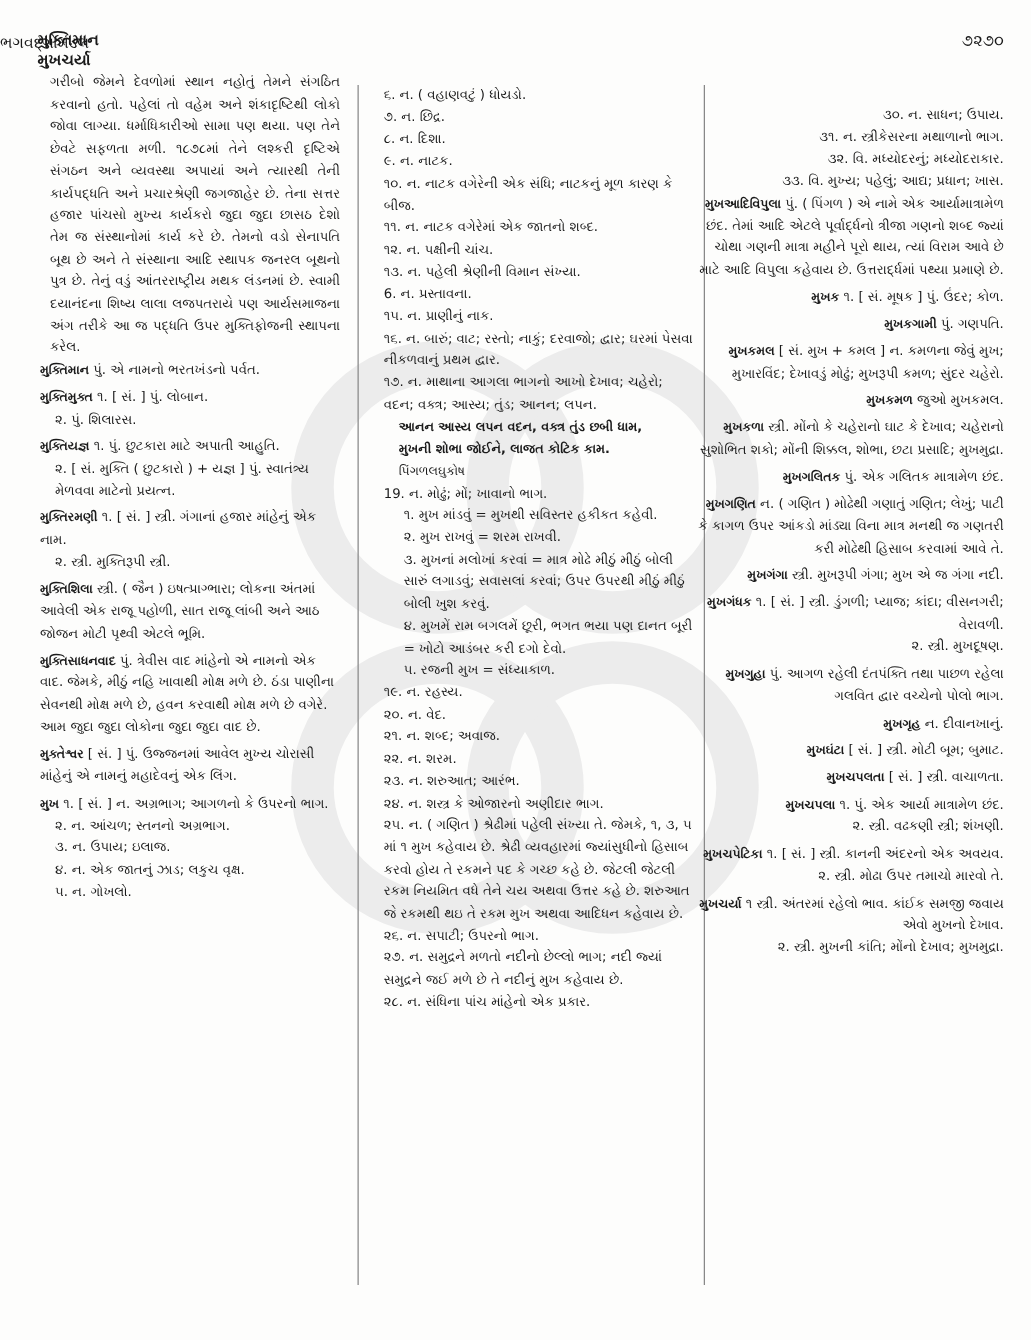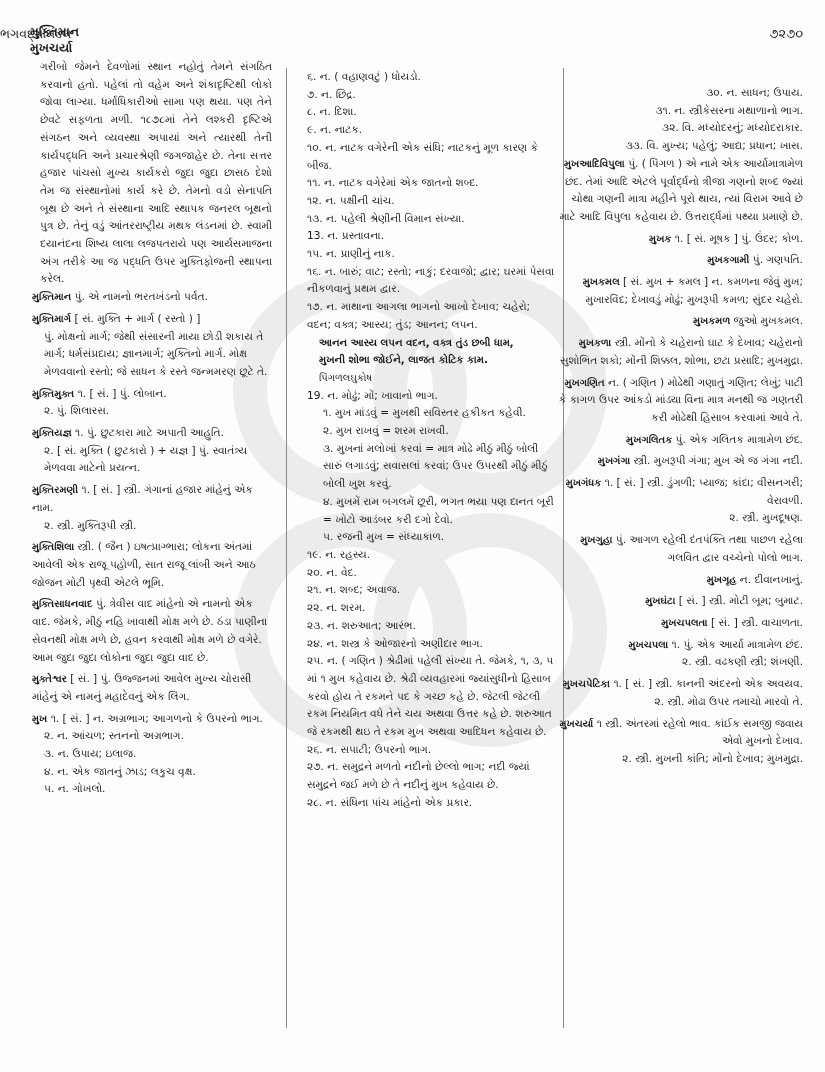--- a/index.html
+++ b/index.html
@@ -52,42 +52,41 @@
     <div>મુખચર્યા</div>
   </div>
   <div class="hdr-center">ભગવદ્ગોમંડલ</div>
   <div class="hdr-right">૭૨૭૦</div>
 </div>
 
 <div class="col col-left" style="top:58px;">
   <div class="para" style="padding-left:8px;">ગરીબો જેમને દેવળોમાં સ્થાન નહોતું તેમને સંગઠિત કરવાનો હતો. પહેલાં તો વહેમ અને શંકાદૃષ્ટિથી લોકો જોવા લાગ્યા. ધર્માધિકારીઓ સામા પણ થયા. પણ તેને છેવટે સફળતા મળી. ૧૮૭૮માં તેને લશ્કરી દૃષ્ટિએ સંગઠન અને વ્યવસ્થા અપાયાં અને ત્યારથી તેની કાર્યપદ્ધતિ અને પ્રચારશ્રેણી જગજાહેર છે. તેના સત્તર હજાર પાંચસો મુખ્ય કાર્યકરો જુદા જુદા છાસઠ દેશો તેમ જ સંસ્થાનોમાં કાર્ય કરે છે. તેમનો વડો સેનાપતિ બૂથ છે અને તે સંસ્થાના આદિ સ્થાપક જનરલ બૂથનો પુત્ર છે. તેનું વડું આંતરરાષ્ટ્રીય મથક લંડનમાં છે. સ્વામી દયાનંદના શિષ્ય લાલા લજપતરાયે પણ આર્યસમાજના અંગ તરીકે આ જ પદ્ધતિ ઉપર મુક્તિફોજની સ્થાપના કરેલ.</div>
   <div id="left-entries">
       <div class="entry"><span class="head">મુક્તિમાન</span> <span>પું. એ નામનો ભરતખંડનો પર્વત.</span></div>
-      <div class="entry"><span class="head">મુક્તિમાર્ગ</span> <span>[ સં. મુક્તિ + માર્ગ ( રસ્તો ) ]</span><div class="sub">પું. મોક્ષનો માર્ગ; જેથી સંસારની માયા છોડી શકાય તે માર્ગ; ધર્મસંપ્રદાય; જ્ઞાનમાર્ગ; મુક્તિનો માર્ગ. મોક્ષ મેળવવાનો રસ્તો; જે સાધન કે રસ્તે જન્મમરણ છૂટે તે.</div></div>
       <div class="entry"><span class="head">મુક્તિમુક્ત</span> <span>૧. [ સં. ] પું. લોબાન.</span><div class="sub">૨. પું. શિલારસ.</div></div>
       <div class="entry"><span class="head">મુક્તિયજ્ઞ</span> <span>૧. પું. છુટકારા માટે અપાતી આહુતિ.</span><div class="sub">૨. [ સં. મુક્તિ ( છુટકારો ) + યજ્ઞ ] પું. સ્વાતંત્ર્ય મેળવવા માટેનો પ્રયત્ન.</div></div>
       <div class="entry"><span class="head">મુક્તિરમણી</span> <span>૧. [ સં. ] સ્ત્રી. ગંગાનાં હજાર માંહેનું એક નામ.</span><div class="sub">૨. સ્ત્રી. મુક્તિરૂપી સ્ત્રી.</div></div>
       <div class="entry"><span class="head">મુક્તિશિલા</span> <span>સ્ત્રી. ( જૈન ) ઇષત્પ્રાગ્ભારા; લોકના અંતમાં આવેલી એક રાજૂ પહોળી, સાત રાજૂ લાંબી અને આઠ જોજન મોટી પૃથ્વી એટલે ભૂમિ.</span></div>
       <div class="entry"><span class="head">મુક્તિસાધનવાદ</span> <span>પું. ત્રેવીસ વાદ માંહેનો એ નામનો એક વાદ. જેમકે, મીઠું નહિ ખાવાથી મોક્ષ મળે છે. ઠંડા પાણીના સેવનથી મોક્ષ મળે છે, હવન કરવાથી મોક્ષ મળે છે વગેરે. આમ જુદા જુદા લોકોના જુદા જુદા વાદ છે.</span></div>
       <div class="entry"><span class="head">મુક્તેશ્વર</span> <span>[ સં. ] પું. ઉજ્જનમાં આવેલ મુખ્ય ચોરાસી માંહેનું એ નામનું મહાદેવનું એક લિંગ.</span></div>
       <div class="entry"><span class="head">મુખ</span> <span>૧. [ સં. ] ન. અગ્રભાગ; આગળનો કે ઉપરનો ભાગ.</span><div class="sub">૨. ન. આંચળ; સ્તનનો અગ્રભાગ.</div><div class="sub">૩. ન. ઉપાય; ઇલાજ.</div><div class="sub">૪. ન. એક જાતનું ઝાડ; લકુચ વૃક્ષ.</div><div class="sub">૫. ન. ગોખલો.</div></div>
     </div>
 </div>
 
 <div class="col col-mid">
   <div id="mid-senses">
       <div>૬. ન. ( વહાણવટું ) ધોયડો.</div>
       <div>૭. ન. છિદ્ર.</div>
       <div>૮. ન. દિશા.</div>
       <div>૯. ન. નાટક.</div>
       <div>૧૦. ન. નાટક વગેરેની એક સંધિ; નાટકનું મૂળ કારણ કે બીજ.</div>
       <div>૧૧. ન. નાટક વગેરેમાં એક જાતનો શબ્દ.</div>
       <div>૧૨. ન. પક્ષીની ચાંચ.</div>
       <div>૧૩. ન. પહેલી શ્રેણીની વિમાન સંખ્યા.</div>
-      <div>13. ન. પ્રસ્તાવના.</div>
+      <div>6. ન. પ્રસ્તાવના.</div>
       <div>૧૫. ન. પ્રાણીનું નાક.</div>
       <div>૧૬. ન. બારું; વાટ; રસ્તો; નાકું; દરવાજો; દ્વાર; ઘરમાં પેસવા નીકળવાનું પ્રથમ દ્વાર.</div>
       <div>૧૭. ન. માથાના આગલા ભાગનો આખો દેખાવ; ચહેરો; વદન; વક્ત્ર; આસ્ય; તુંડ; આનન; લપન.</div>
     </div>
   <div class="quote">
     <div class="b">આનન આસ્ય લપન વદન, વક્ત્ર તુંડ છબી ધામ,</div>
     <div class="b">મુખની શોભા જોઈને, લાજત કોટિક કામ.</div>
     <div class="quote-src">પિંગળલઘુકોષ</div>
   </div>
   <div>19. ન. મોઢું; મોં; ખાવાનો ભાગ.</div>
@@ -119,22 +118,22 @@
       <div>૩૨. વિ. મધ્યોદરનું; મધ્યોદરાકાર.</div>
       <div>૩૩. વિ. મુખ્ય; પહેલું; આદ્ય; પ્રધાન; ખાસ.</div>
     </div>
   <div id="right-entries">
       <div class="entry"><span class="head">મુખઆદિવિપુલા</span> <span>પું. ( પિંગળ ) એ નામે એક આર્યામાત્રામેળ છંદ. તેમાં આદિ એટલે પૂર્વાર્દ્ધનો ત્રીજા ગણનો શબ્દ જ્યાં ચોથા ગણની માત્રા મહીને પૂરો થાય, ત્યાં વિરામ આવે છે માટે આદિ વિપુલા કહેવાય છે. ઉત્તરાર્દ્ધમાં પથ્યા પ્રમાણે છે.</span></div>
       <div class="entry"><span class="head">મુખક</span> <span>૧. [ સં. મૂષક ] પું. ઉંદર; કોળ.</span></div>
       <div class="entry"><span class="head">મુખકગામી</span> <span>પું. ગણપતિ.</span></div>
       <div class="entry"><span class="head">મુખકમલ</span> <span>[ સં. મુખ + કમલ ] ન. કમળના જેવું મુખ; મુખારવિંદ; દેખાવડું મોઢું; મુખરૂપી કમળ; સુંદર ચહેરો.</span></div>
       <div class="entry"><span class="head">મુખકમળ</span> <span>જુઓ મુખકમલ.</span></div>
       <div class="entry"><span class="head">મુખકળા</span> <span>સ્ત્રી. મોંનો કે ચહેરાનો ઘાટ કે દેખાવ; ચહેરાનો સુશોભિત શકો; મોંની શિક્કલ, શોભા, છટા પ્રસાદિ; મુખમુદ્રા.</span></div>
+      <div class="entry"><span class="head">મુખગલિતક</span> <span>પું. એક ગલિતક માત્રામેળ છંદ.</span></div>
       <div class="entry"><span class="head">મુખગણિત</span> <span>ન. ( ગણિત ) મોઢેથી ગણાતું ગણિત; લેખું; પાટી કે કાગળ ઉપર આંકડો માંડ્યા વિના માત્ર મનથી જ ગણતરી કરી મોઢેથી હિસાબ કરવામાં આવે તે.</span></div>
-      <div class="entry"><span class="head">મુખગલિતક</span> <span>પું. એક ગલિતક માત્રામેળ છંદ.</span></div>
       <div class="entry"><span class="head">મુખગંગા</span> <span>સ્ત્રી. મુખરૂપી ગંગા; મુખ એ જ ગંગા નદી.</span></div>
       <div class="entry"><span class="head">મુખગંધક</span> <span>૧. [ સં. ] સ્ત્રી. ડુંગળી; પ્યાજ; કાંદા; વીસનગરી; વેરાવળી.</span><div class="sub">૨. સ્ત્રી. મુખદૂષણ.</div></div>
       <div class="entry"><span class="head">મુખગુહા</span> <span>પું. આગળ રહેલી દંતપંક્તિ તથા પાછળ રહેલા ગલવિત દ્વાર વચ્ચેનો પોલો ભાગ.</span></div>
       <div class="entry"><span class="head">મુખગૃહ</span> <span>ન. દીવાનખાનું.</span></div>
       <div class="entry"><span class="head">મુખઘંટા</span> <span>[ સં. ] સ્ત્રી. મોટી બૂમ; બુમાટ.</span></div>
       <div class="entry"><span class="head">મુખચપલતા</span> <span>[ સં. ] સ્ત્રી. વાચાળતા.</span></div>
       <div class="entry"><span class="head">મુખચપલા</span> <span>૧. પું. એક આર્યા માત્રામેળ છંદ.</span><div class="sub">૨. સ્ત્રી. વઢકણી સ્ત્રી; શંખણી.</div></div>
       <div class="entry"><span class="head">મુખચપેટિકા</span> <span>૧. [ સં. ] સ્ત્રી. કાનની અંદરનો એક અવયવ.</span><div class="sub">૨. સ્ત્રી. મોઢા ઉપર તમાચો મારવો તે.</div></div>
       <div class="entry"><span class="head">મુખચર્યા</span> <span>૧ સ્ત્રી. અંતરમાં રહેલો ભાવ. કાંઈક સમજી જવાય એવો મુખનો દેખાવ.</span><div class="sub">૨. સ્ત્રી. મુખની કાંતિ; મોંનો દેખાવ; મુખમુદ્રા.</div></div>
     </div>

